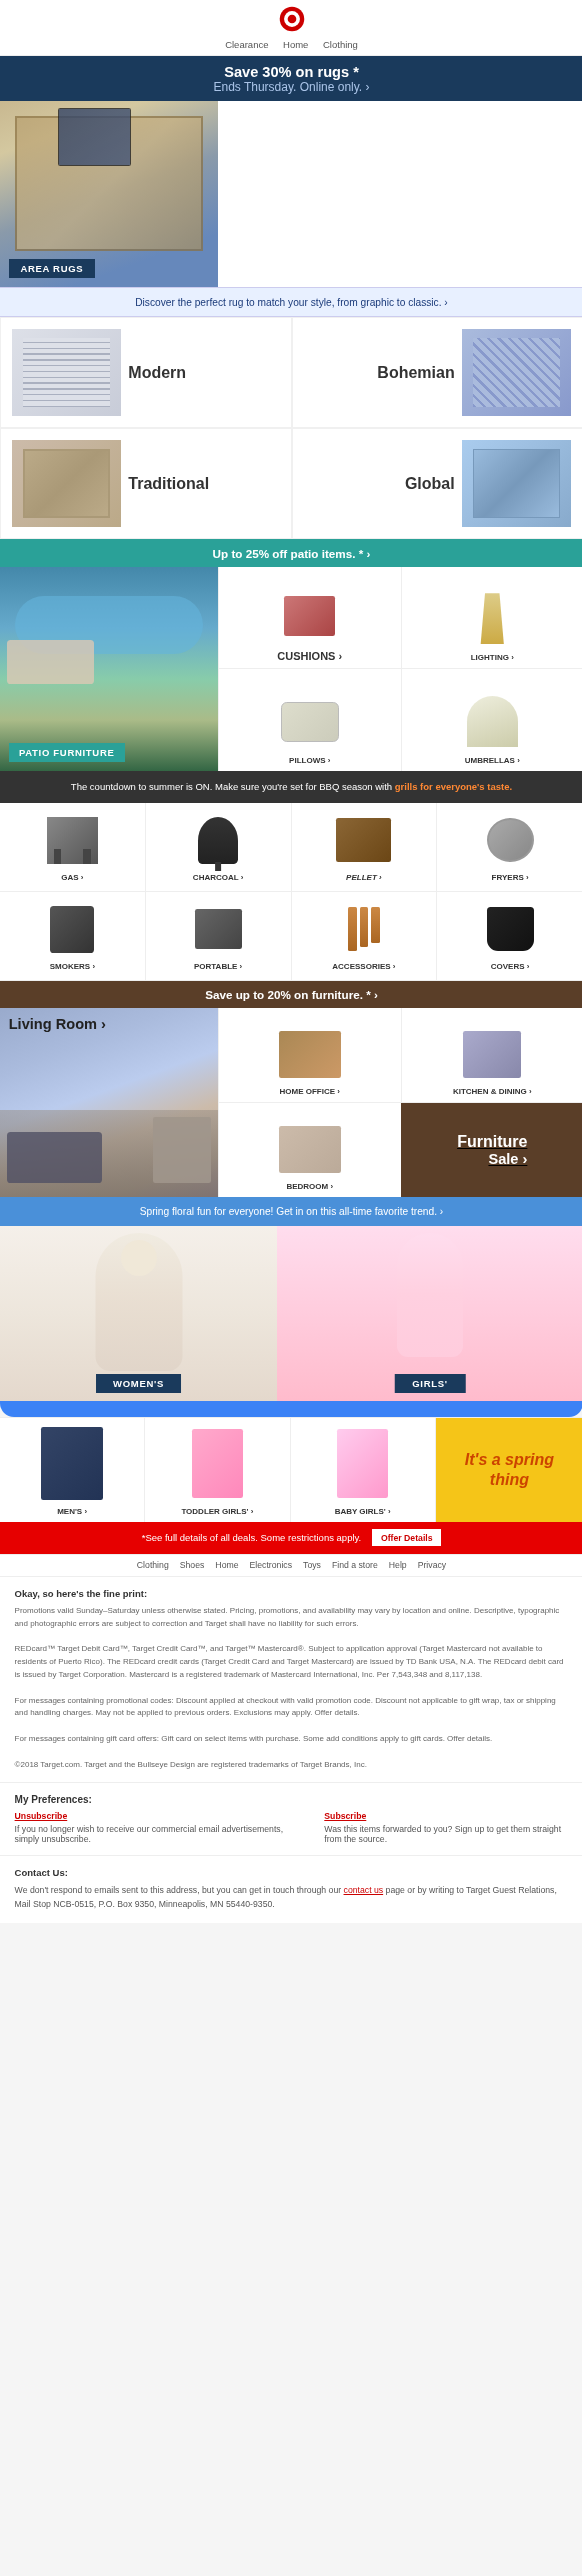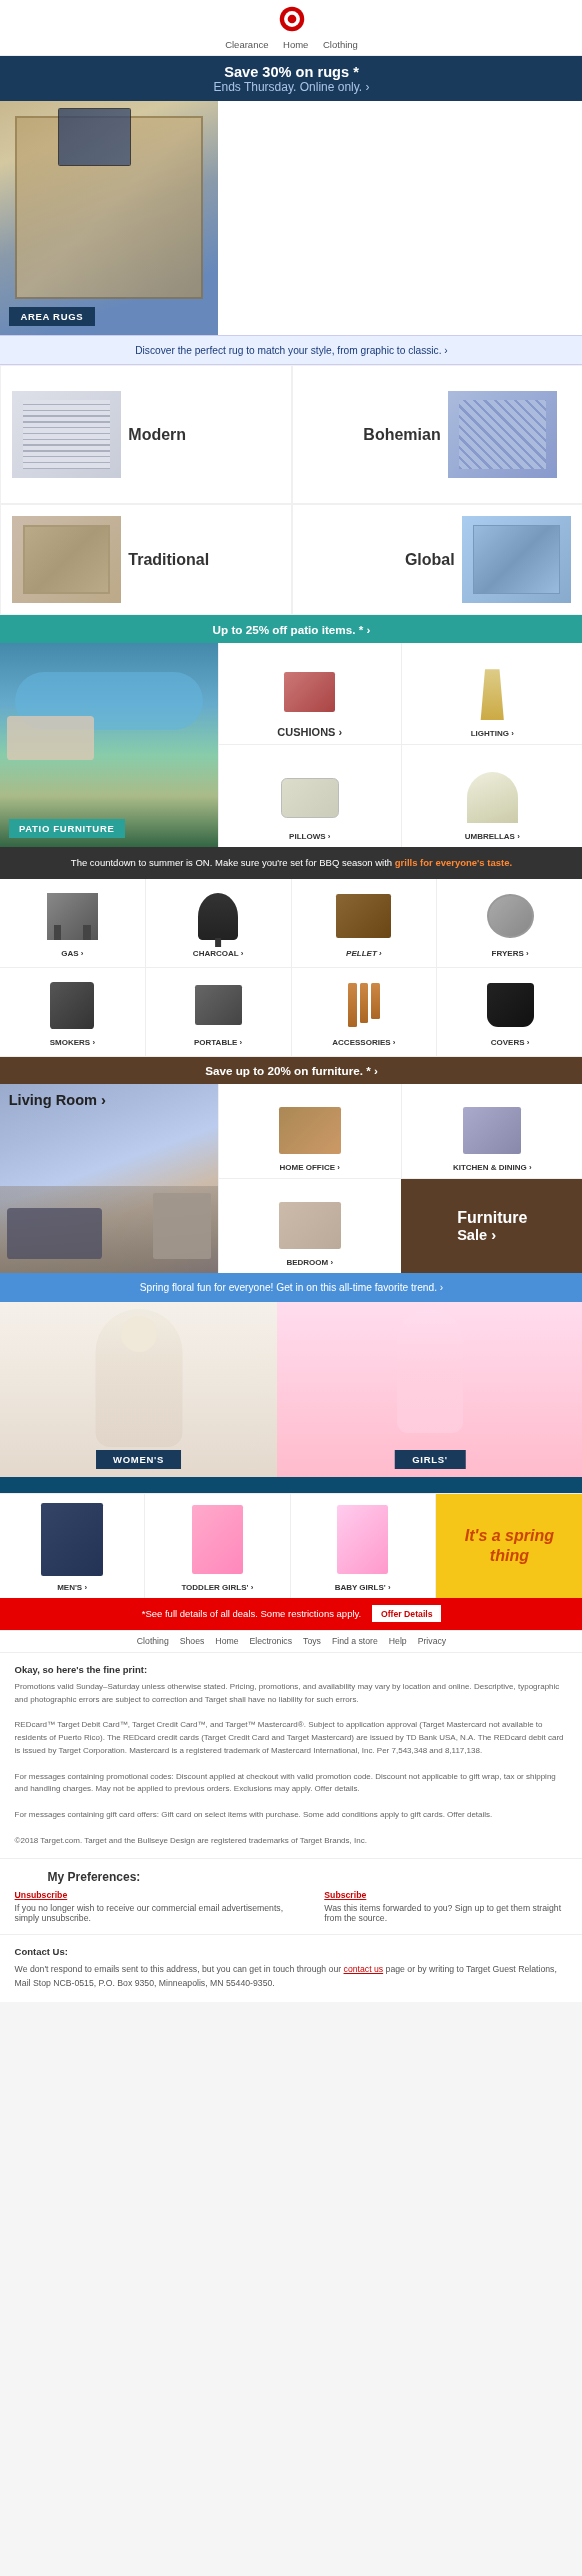--- a/index.html
+++ b/index.html
@@ -22,21 +22,21 @@
     <span>Clothing</span>
   </div>
 </div>
 
 <div style="background:#1a3a5c; color:#fff; text-align:center; padding:7.3px 14.6px; cursor:pointer;">
   <div style="font-size:14.6px; font-weight:bold;">Save 30% on rugs *</div>
   <div style="font-size:12px; color:#aac4e8;">Ends Thursday. Online only. ›</div>
 </div>
 
 <div style="background:#fff; display:flex;">
-  <div style="width:218px; height:234px; background:linear-gradient(160deg,#c8b890 0%,#d4c8a0 20%,#8a9aaa 50%,#6688bb 80%); position:relative; display:flex; align-items:flex-end; padding:8.7px; overflow:hidden; cursor:pointer;">
+  <div style="width:218px; height:186px; background:linear-gradient(160deg,#c8b890 0%,#d4c8a0 20%,#8a9aaa 50%,#6688bb 80%); position:relative; display:flex; align-items:flex-end; padding:8.7px; overflow:hidden; cursor:pointer;">
 
     <div style="position:absolute; top:14.6px; left:14.6px; right:14.6px; bottom:36px; background:linear-gradient(135deg,#b8a070,#c8b080,#a89060); border:2.2px solid #8a7040; opacity:0.7;"></div>
     <div style="position:absolute; top:7.3px; left:58px; width:73px; height:58px; background:linear-gradient(135deg,#334466,#445577); border:1.5px solid #222; border-radius:1.5px; opacity:0.8;"></div>
     <div style="position:relative; background:#1a3a5c; color:#fff; font-size:9.5px; font-weight:bold; padding:4.4px 11.7px; letter-spacing:0.7px; z-index:1;">AREA RUGS</div>
   </div>
 </div>
 
 <div style="background:#e8f0ff; text-align:center; padding:8.7px 14.6px; font-size:10.2px; color:#1a3a7a; border-top:0.7px solid #cce; border-bottom:0.7px solid #cce; cursor:pointer;">
   <span>Discover the perfect rug to match your style, from graphic to classic. ›</span>
 </div>
@@ -44,21 +44,21 @@
 <div style="background:#fff; padding:0;">
   <div style="display:grid; grid-template-columns:1fr 1fr; gap:0;">
 
     <div style="display:flex; flex-direction:row; align-items:center; justify-content:flex-start; padding:11px; border:0.7px solid #f0f0f0; cursor:pointer; gap:7.3px;">
       <div style="width:109px; height:87px; background:linear-gradient(135deg,#dde0e8,#c8ccd8); flex-shrink:0; display:flex; align-items:center; justify-content:center;">
         <div style="width:87px; height:69px; background:repeating-linear-gradient(0deg,#aab0c0,#aab0c0 1.5px,#dde0e8 1.5px,#dde0e8 5.8px);"></div>
       </div>
       <span style="font-size:16px; font-weight:bold; color:#333;">Modern</span>
     </div>
 
-    <div style="display:flex; flex-direction:row; align-items:center; justify-content:flex-end; padding:25px; border:0.7px solid #f0f0f0; cursor:pointer; gap:7.3px;">
+    <div style="display:flex; flex-direction:row; align-items:center; justify-content:flex-end; padding:11px; border:0.7px solid #f0f0f0; cursor:pointer; gap:7.3px;">
       <span style="font-size:16px; font-weight:bold; color:#333;">Bohemian</span>
       <div style="width:109px; height:87px; background:linear-gradient(135deg,#aabbdd,#8899cc); flex-shrink:0; display:flex; align-items:center; justify-content:center;">
         <div style="width:87px; height:69px; background:repeating-linear-gradient(45deg,#8899cc,#8899cc 2.2px,#aabbdd 2.2px,#aabbdd 7.3px);"></div>
       </div>
     </div>
 
     <div style="display:flex; flex-direction:row; align-items:center; justify-content:flex-start; padding:11px; border:0.7px solid #f0f0f0; cursor:pointer; gap:7.3px;">
       <div style="width:109px; height:87px; background:linear-gradient(135deg,#ccbbaa,#bba988); flex-shrink:0; display:flex; align-items:center; justify-content:center;">
         <div style="width:87px; height:69px; background:linear-gradient(135deg,#bbaa88,#aa9977,#bbaa88); border:2.2px solid #aa9977;"></div>
       </div>
@@ -207,33 +207,33 @@
       </div>
       <div style="font-size:8px; color:#333; font-weight:bold;">KITCHEN &amp; DINING ›</div>
     </div>
     <div style="display:flex; flex-direction:column; align-items:center; justify-content:flex-end; padding:5.8px; border-left:0.7px solid #eee; cursor:pointer;">
       <div style="width:100%; height:58px; display:flex; align-items:center; justify-content:center; margin-bottom:3.6px;">
         <div style="width:62px; height:47px; background:linear-gradient(135deg,#ccbbaa,#bbaa99); border-radius:2.2px;"></div>
       </div>
       <div style="font-size:8px; color:#333; font-weight:bold;">BEDROOM ›</div>
     </div>
     <div style="background:#5a3e28; display:flex; align-items:center; justify-content:center; border-left:0.7px solid #5a3e28; cursor:pointer;">
-      <div style="text-align:left;">
+      <div style="text-align:right;text-decoration:underline;">
         <div style="color:#fff; font-size:16px; font-weight:bold; display:block;">Furniture</div>
         <div style="color:#fff; font-size:14.6px; font-weight:bold; display:block;">Sale ›</div>
       </div>
     </div>
   </div>
 </div>
 
 <div style="background:#4a90d9; color:#fff; text-align:center; padding:8.7px 14.6px; font-size:10.2px; cursor:pointer;">
   <span>Spring floral fun for everyone! Get in on this all-time favorite trend. ›</span>
 </div>
 
-<div style="background:#0c4a6e; display:flex; height:191px;">
+<div style="background:#3b82f6; display:flex; height:191px;border-radius:14px;">
   <div style="width:277px; height:175px; background:linear-gradient(180deg,#f5f0ea 0%,#ede6dc 50%,#e4d8cc 100%); position:relative; cursor:pointer; overflow:hidden;">
 
     <div style="position:absolute; top:7.3px; left:50%; transform:translateX(-50%); width:87px; height:138px; background:linear-gradient(180deg,#f0ebe0,#e8ddd0,#e0d4c8); border-radius:44px 44px 14.6px 14.6px; opacity:0.9;"></div>
     <div style="position:absolute; top:14.6px; left:50%; transform:translateX(-50%); width:36px; height:36px; background:#f0e8d8; border-radius:50%;"></div>
     <div style="position:absolute; bottom:7.3px; left:50%; transform:translateX(-50%); background:#1a3a5c; color:#fff; font-size:9.5px; font-weight:bold; padding:4.4px 17.5px; letter-spacing:0.7px; white-space:nowrap;">WOMEN'S</div>
   </div>
   <div style="flex:1; height:175px; background:linear-gradient(180deg,#ffddee 0%,#ffccdd 50%,#ffbbcc 100%); position:relative; cursor:pointer; overflow:hidden;">
 
     <div style="position:absolute; top:7.3px; left:50%; transform:translateX(-50%); width:66px; height:124px; background:linear-gradient(180deg,#ffddee,#ffd0e0,#ffccdd); border-radius:33px 33px 11px 11px;"></div>
     <div style="position:absolute; bottom:7.3px; left:50%; transform:translateX(-50%); background:#1a3a5c; color:#fff; font-size:9.5px; font-weight:bold; padding:4.4px 17.5px; letter-spacing:0.7px; white-space:nowrap;">GIRLS'</div>
@@ -287,21 +287,21 @@
 REDcard™ Target Debit Card™, Target Credit Card™, and Target™ Mastercard®. Subject to application approval (Target Mastercard not available to residents of Puerto Rico). The REDcard credit cards (Target Credit Card and Target Mastercard) are issued by TD Bank USA, N.A. The REDcard debit card is issued by Target Corporation. Mastercard is a registered trademark of Mastercard International, Inc. Per 7,543,348 and 8,117,138.
 
 For messages containing promotional codes: Discount applied at checkout with valid promotion code. Discount not applicable to gift wrap, tax or shipping and handling charges. May not be applied to previous orders. Exclusions may apply. Offer details.
 
 For messages containing gift card offers: Gift card on select items with purchase. Some add conditions apply to gift cards. Offer details.
 
 ©2018 Target.com. Target and the Bullseye Design are registered trademarks of Target Brands, Inc.</div>
 </div>
 
 <div style="padding:11px 14.6px; background:#fff; border-top:0.7px solid #eee;">
-  <div style="font-size:12px; font-weight:bold; color:#333; margin-bottom:5.8px;margin-left:33px;">My Preferences:</div>
+  <div style="font-size:10px; font-weight:bold; color:#333; margin-bottom:5.8px;">My Preferences:</div>
   <div style="display:flex; gap:29px;">
     <div>
       <div style="color:#cc0000; text-decoration:underline; font-size:8.7px; cursor:pointer; font-weight:bold; margin-bottom:2.9px;">Unsubscribe</div>
       <div style="font-size:8.7px; color:#555;">If you no longer wish to receive our commercial email advertisements, simply unsubscribe.</div>
     </div>
     <div>
       <div style="color:#cc0000; text-decoration:underline; font-size:8.7px; cursor:pointer; font-weight:bold; margin-bottom:2.9px;">Subscribe</div>
       <div style="font-size:8.7px; color:#555;">Was this items forwarded to you? Sign up to get them straight from the source.</div>
     </div>
   </div>

